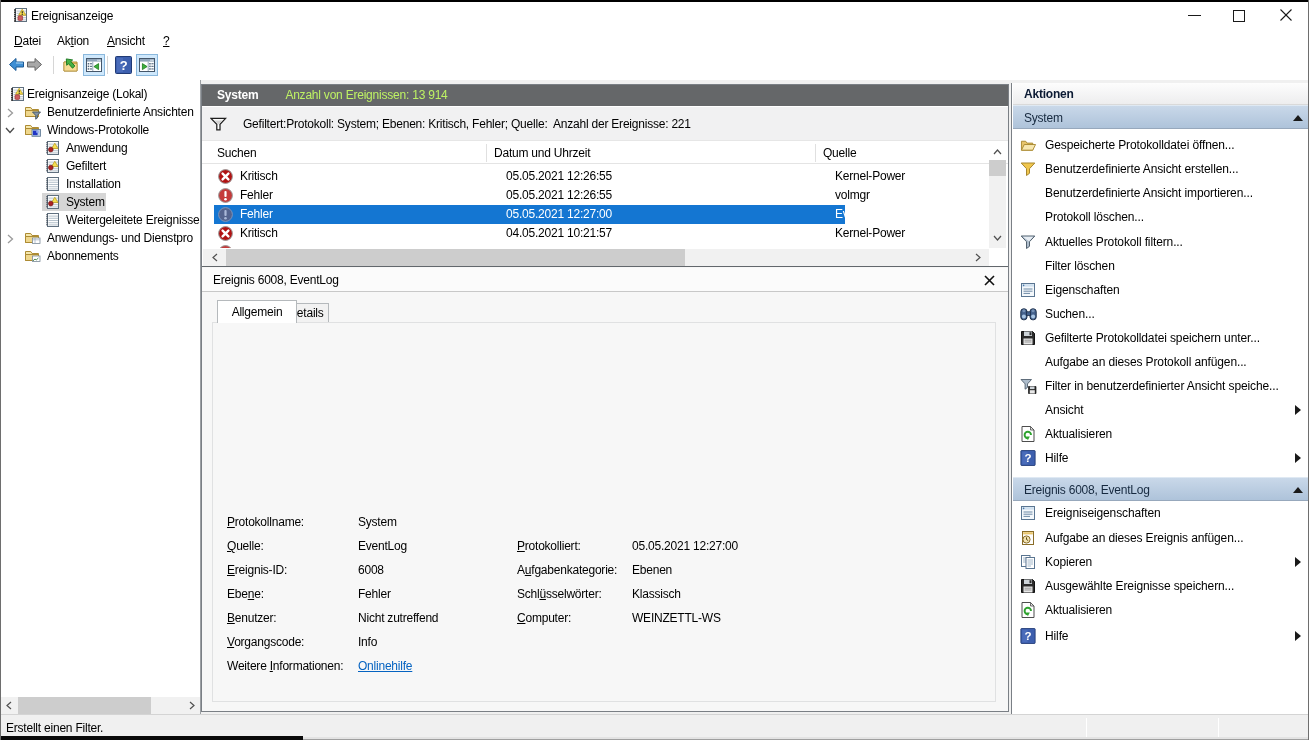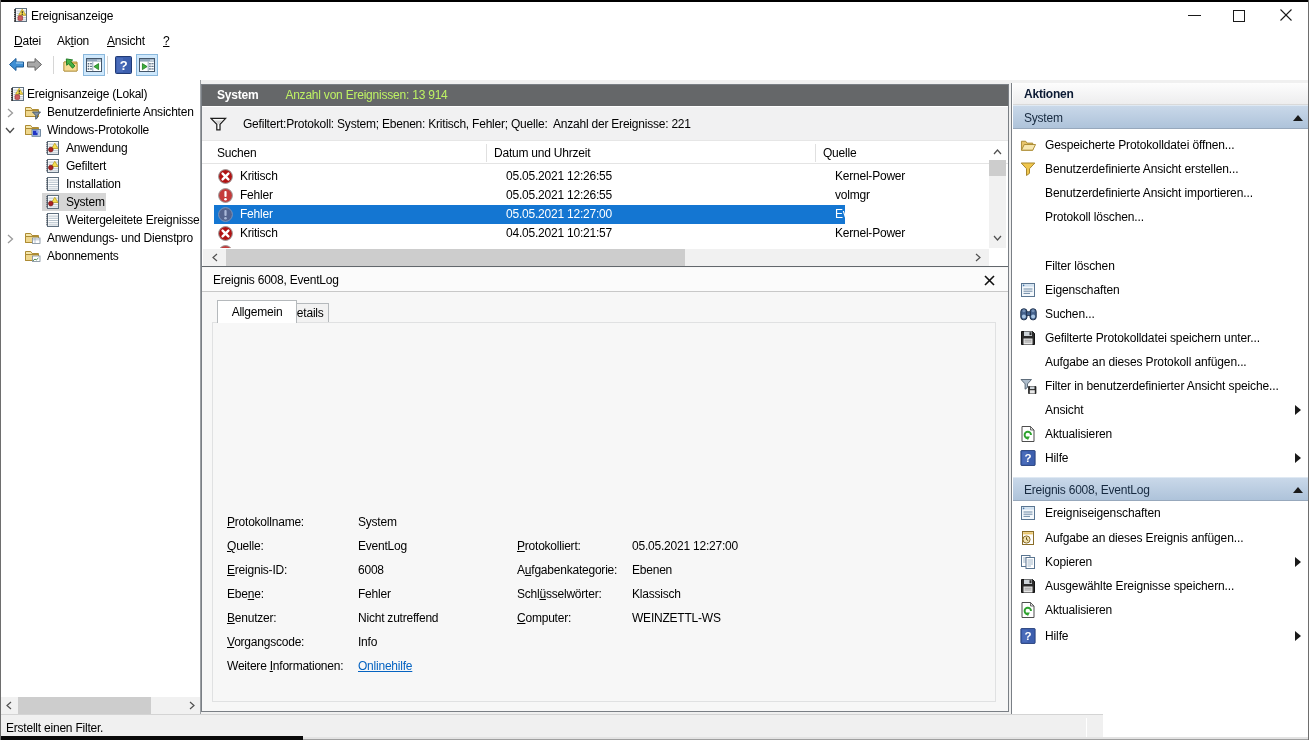--- a/index.html
+++ b/index.html
@@ -45,21 +45,21 @@
 
 #rightpanel { left:1010px; top:3px; width:298px; height:631px; background:#fff; border-left:1px solid #7a7f85; overflow:hidden; }
 #acttitle { position:absolute; left:1px; top:0; width:296px; height:22px; line-height:22px; background:linear-gradient(#fdfdfd,#ededee); color:#0b1a33; border-bottom:1px solid #d9d9d9; font-weight:bold; }
 .acthead { position:absolute; left:1px; width:296px; height:24px; line-height:24px; background:linear-gradient(#c9d8e9,#aec3da); color:#16293f; border-bottom:1px solid #97a8bc; border-top:1px solid #dfe9f3;}
 .actitem { position:absolute; left:1px; width:296px; height:24px; line-height:24px; white-space:nowrap; }
 .acticon { position:absolute; left:7px; top:4px; width:16px; height:16px; }
 .acttext { position:absolute; left:32px; top:0px; font-size:12px; letter-spacing:-0.12px; }
 .actarrow { position:absolute; left:282px; top:7px; width:0; height:0; border-left:6px solid #1a1a1a; border-top:5px solid transparent; border-bottom:5px solid transparent; }
 .uparrow { position:absolute; left:280px; top:9px; width:0; height:0; border-bottom:6px solid #1a1a1a; border-left:5px solid transparent; border-right:5px solid transparent; }
 
-#statusbar { left:1px; top:714px; width:1102px; height:23px; background:#f0f0f0; border-top:1px solid #d4d4d4; }
+#statusbar { left:1px; top:714px; width:1307px; height:23px; background:#f0f0f0; border-top:1px solid #d4d4d4; }
 .st-sep { position:absolute; top:3px; width:1px; height:19px; background:#cdcdcd; border-right:1px solid #fff; }
 #bottomstrip { left:0px; top:737px; width:1309px; height:3px; background:#e3e3e3; border-bottom:1px solid #9f9f9f; }
 #bottomblack { left:0px; top:736px; width:303px; height:4px; background:#0a0a0a; }
 .link { color:#0563c1; text-decoration:underline; }
 .u { text-decoration:underline; }
 </style>
 </head>
 <body>
 
 <div class="abs" id="titlebar"></div>
@@ -557,20 +557,29 @@
           </svg>
         </span>
         <span class="acttext">Benutzerdefinierte Ansicht erstellen...</span>
       </div>
     <div class="actitem" style="top:98px">
         <span class="acttext">Benutzerdefinierte Ansicht importieren...</span>
       </div>
     <div class="actitem" style="top:122px">
         <span class="acttext">Protokoll löschen...</span>
       </div>
+    <div class="actitem" style="top:147px">
+        <span class="acticon">
+          <svg width="16" height="16" viewBox="0 0 16 16">
+            <path d="M1.2 2 h13.6 l-5.3 5.7 v4.6 l-3 2.2 v-6.8 z" fill="#aebdcc" stroke="#51606e" stroke-width="1"></path>
+            <path d="M2.8 2.8 h10.4 l-4.2 4.5" fill="#e8eef4" stroke="none"></path>
+          </svg>
+        </span>
+        <span class="acttext">Aktuelles Protokoll filtern...</span>
+      </div>
     <div class="actitem" style="top:171px">
         <span class="acttext">Filter löschen</span>
       </div>
     <div class="actitem" style="top:195px">
         <span class="acticon">
           <svg width="16" height="16" viewBox="0 0 16 16">
             <rect x="1.5" y="1.5" width="13" height="13" fill="#f4f8fb" stroke="#5a7591"></rect>
             <rect x="2.2" y="2.2" width="11.6" height="2.4" fill="#cfe0ef"></rect>
             <g stroke="#6d89a5" stroke-width="1">
               <line x1="3.5" y1="7" x2="12.5" y2="7"></line>

